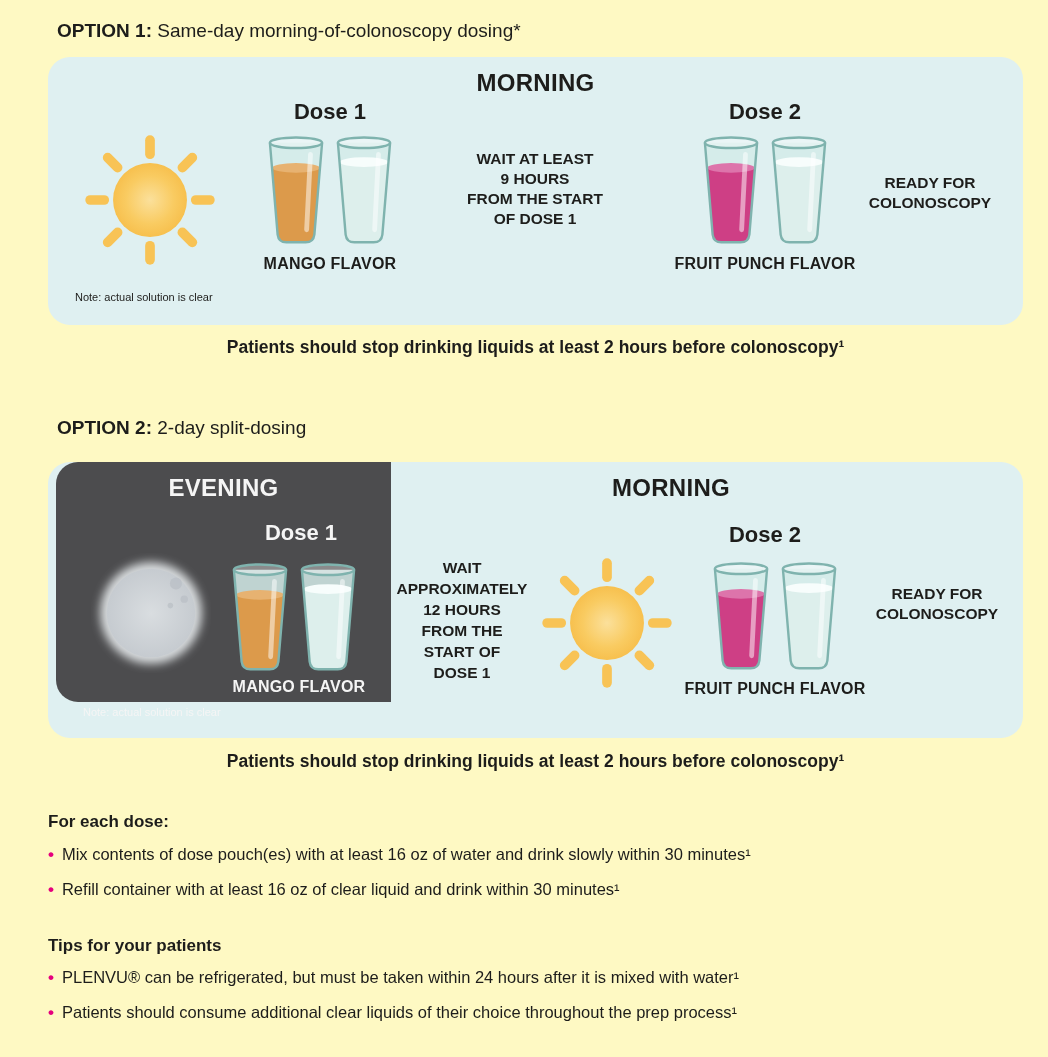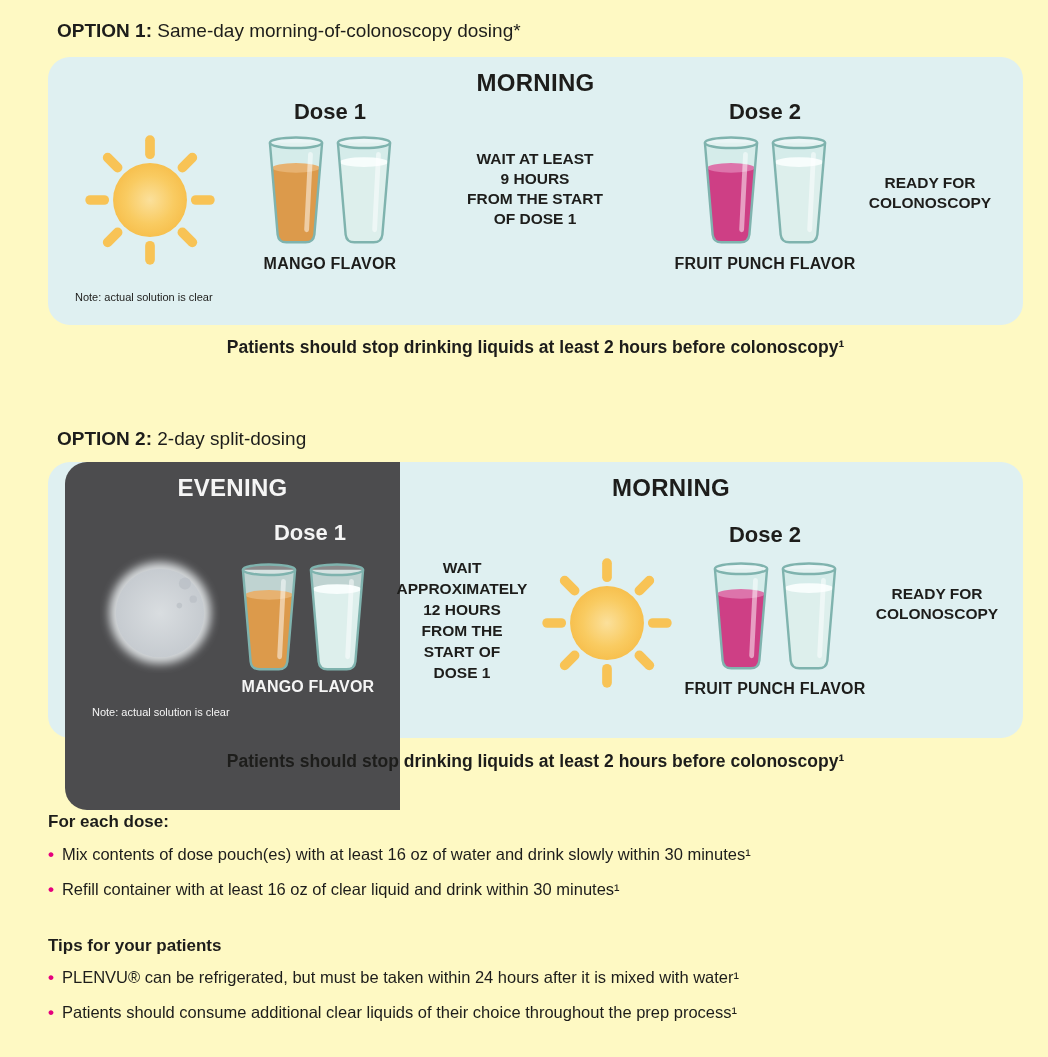--- a/index.html
+++ b/index.html
@@ -5,33 +5,33 @@
   * { margin:0; padding:0; box-sizing:border-box; }
   html,body { background:#ffffff; }
   .page {
     position:relative; width:1048px; height:1057px; overflow:hidden;
     background:#fef9c3; font-family:"Liberation Sans","DejaVu Sans",sans-serif;
     color:#1d1d1b;
   }
   .option-heading { position:absolute; left:57px; font-size:19px; font-weight:400; }
   .option-heading .b { font-weight:800; }
   #opt1-heading { top:20px; }
-  #opt2-heading { top:428px; }
+  #opt2-heading { top:417px; }
 
   .panel { position:absolute; left:48px; width:975px; background:#dff0f1; border-radius:22px; }
   #panel1 { top:57px;  height:268px; }
   #panel2 { top:462px; height:276px; }
 
   .period-title { position:absolute; top:12px; font-size:24px; font-weight:800; text-align:center; letter-spacing:.3px; }
   .dose-label  { position:absolute; width:200px; text-align:center; font-size:22px; font-weight:700; }
   .flavor-label{ position:absolute; width:250px; text-align:center; font-size:16px; font-weight:800; letter-spacing:.2px; }
   .wait-text, .ready-text { position:absolute; width:200px; text-align:center; font-size:15.5px; font-weight:800; line-height:20px; }
   .note { position:absolute; left:27px; font-size:11px; }
 
-  .evening { position:absolute; left:17px; top:0; width:335px; height:348px; background:#4c4c4e; border-radius:22px 0 0 22px; color:#f5f5f5; }
+  .evening { position:absolute; left:8px; top:0; width:335px; height:240px; background:#4c4c4e; border-radius:22px 0 0 22px; color:#f5f5f5; }
   .evening .period-title, .evening .dose-label, .evening .flavor-label, .evening .note { color:#f5f5f5; }
 
   .caption { position:absolute; left:48px; width:975px; text-align:center; font-size:17.5px; font-weight:700; }
   #caption1 { top:337px; }
   #caption2 { top:751px; }
 
   .section-heading { position:absolute; left:48px; font-size:17px; font-weight:800; }
   .bullet-row { position:absolute; left:48px; width:980px; display:flex; align-items:flex-start; font-size:16.5px; }
   .bullet-dot { font-size:17px; line-height:20px; margin-right:8px; font-weight:700; }
 

